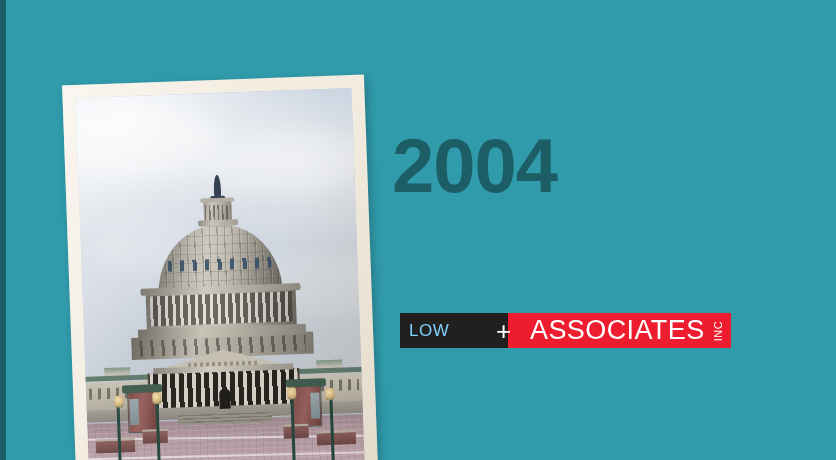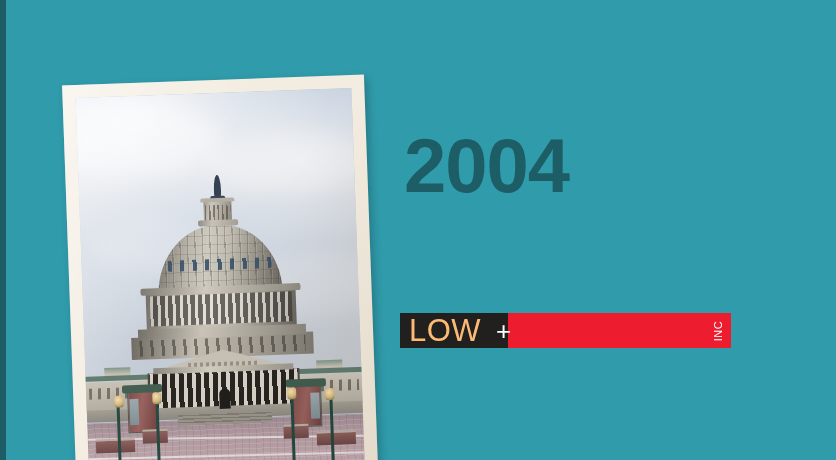--- a/index.html
+++ b/index.html
@@ -475,21 +475,21 @@
     position: absolute;
     inset: 0;
     background: linear-gradient(120deg, rgba(255,255,255,0.06) 0%, rgba(0,0,0,0.05) 100%);
     z-index: 20;
     pointer-events: none;
   }
 
   
   #content {
     position: absolute;
-    left: 404px;
+    left: 392px;
     top: 128px;
     width: 400px;
     z-index: 4;
   }
   #year {
     font-size: 76px;
     font-weight: bold;
     color: #1d5d66;
     line-height: 1;
     letter-spacing: -1px;
@@ -521,22 +521,22 @@
     align-items: center;
   }
   .logo-red {
     position: relative;
     flex: 1;
     background: #ed1c2e;
     display: flex;
     align-items: center;
   }
   .logo-low {
-    color: #fdba74;
-    font-size: 31px;
+    color: #7dd3fc;
+    font-size: 17px;
     font-weight: normal;
     letter-spacing: 0.5px;
     padding-left: 9px;
     line-height: 1;
   }
   .logo-plus {
     position: absolute;
     left: 96px;
     top: 50%;
     transform: translateY(-50%);
@@ -659,17 +659,18 @@
   <div id="content">
     <div id="year">2004</div>
   </div>
 
   <div id="logo">
     <div class="logo-black">
       <span class="logo-low">LOW</span>
       <span class="logo-plus">+</span>
     </div>
     <div class="logo-red">
+      <span class="logo-assoc">ASSOCIATES</span>
       <span class="logo-inc">INC</span>
     </div>
   </div>
 
 </div>
 
 </body></html>

